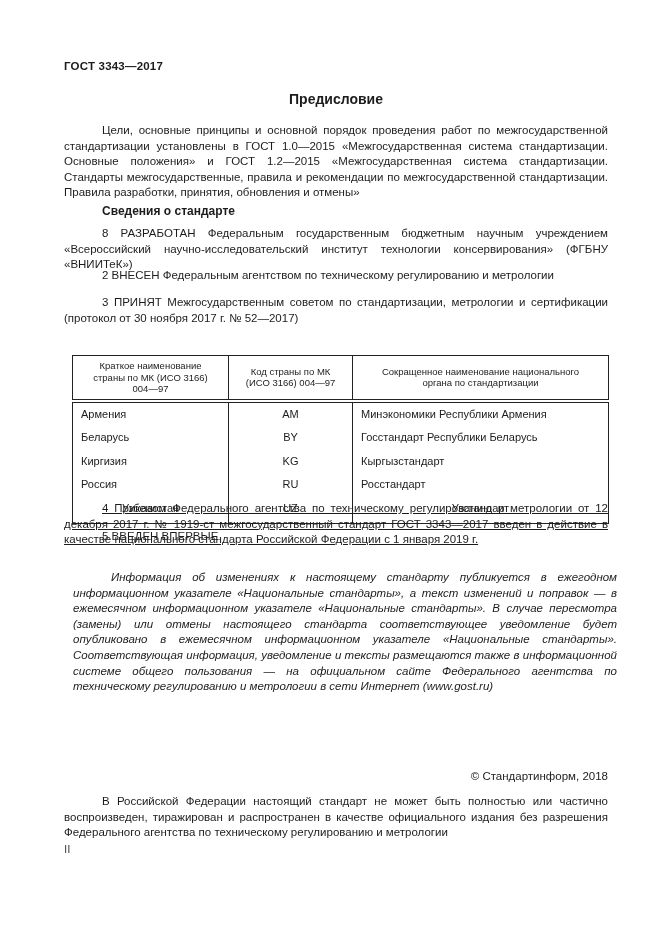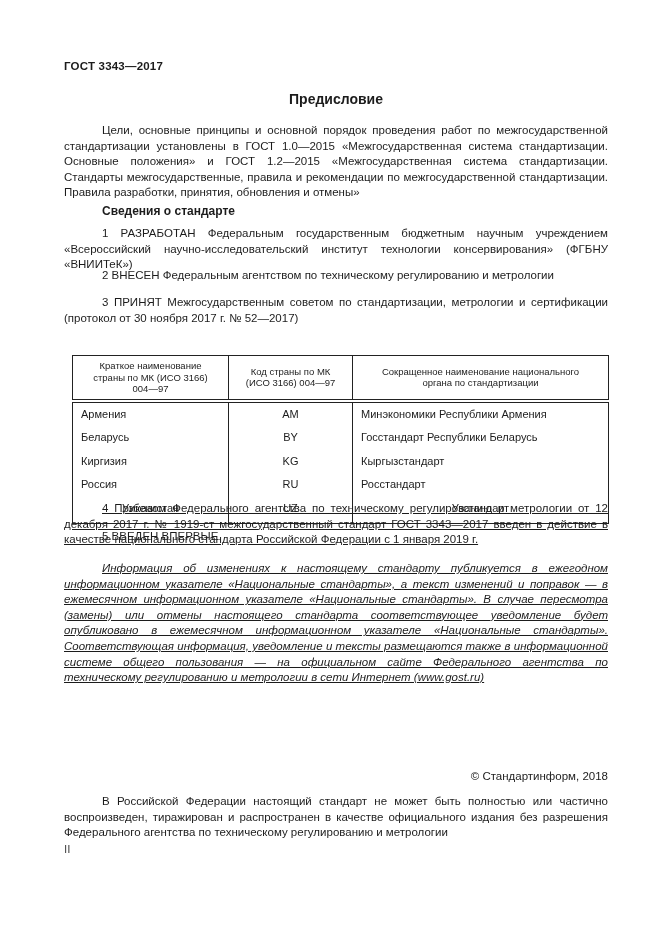--- a/index.html
+++ b/index.html
@@ -82,22 +82,21 @@
   td.cell-code { text-align: center; }
   .item-4       { top: 501px; text-decoration: underline; }
   .item-5       { top: 529px; text-align: left; }
   .notice {
     top: 561px;
     font-style: italic;
     font-size: 11.5px;
     line-height: 15.6px;
     text-align: justify;
     text-indent: 38px;
-    margin: 0;
-    text-decoration: underline;
+    margin: 9px;
   }
   .copyright {
     top: 770px;
     font-size: 11.5px;
     text-align: right;
   }
   .restriction  { top: 794px; }
   .page-number {
     top: 843px;
     font-size: 11.5px;
@@ -110,21 +109,21 @@
 <div class="page">
 
   <div class="block doc-number">ГОСТ 3343—2017</div>
 
   <h1 class="block title">Предисловие</h1>
 
   <p class="block body-text intro">Цели, основные принципы и основной порядок проведения работ по межгосударственной стандартизации установлены в ГОСТ 1.0—2015 «Межгосударственная система стандартизации. Основные положения» и ГОСТ 1.2—2015 «Межгосударственная система стандартизации. Стандарты межгосударственные, правила и рекомендации по межгосударственной стандартизации. Правила разработки, принятия, обновления и отмены»</p>
 
   <h2 class="block subheading">Сведения о стандарте</h2>
 
-  <p class="block body-text item-0">1 РАЗРАБОТАН Федеральным государственным бюджетным научным учреждением «Всероссийский научно-исследовательский институт технологии консервирования» (ФГБНУ «ВНИИТеК»)</p>
+  <p class="block body-text item-0">8 РАЗРАБОТАН Федеральным государственным бюджетным научным учреждением «Всероссийский научно-исследовательский институт технологии консервирования» (ФГБНУ «ВНИИТеК»)</p>
   <p class="block body-text item-1">2 ВНЕСЕН Федеральным агентством по техническому регулированию и метрологии</p>
   <p class="block body-text item-2">3 ПРИНЯТ Межгосударственным советом по стандартизации, метрологии и сертификации (протокол от 30 ноября 2017 г. № 52—2017)</p>
 
 
   <div class="block table-wrap">
     <table class="vote">
       <colgroup>
         <col style="width:156px">
         <col style="width:124px">
         <col style="width:256px">

